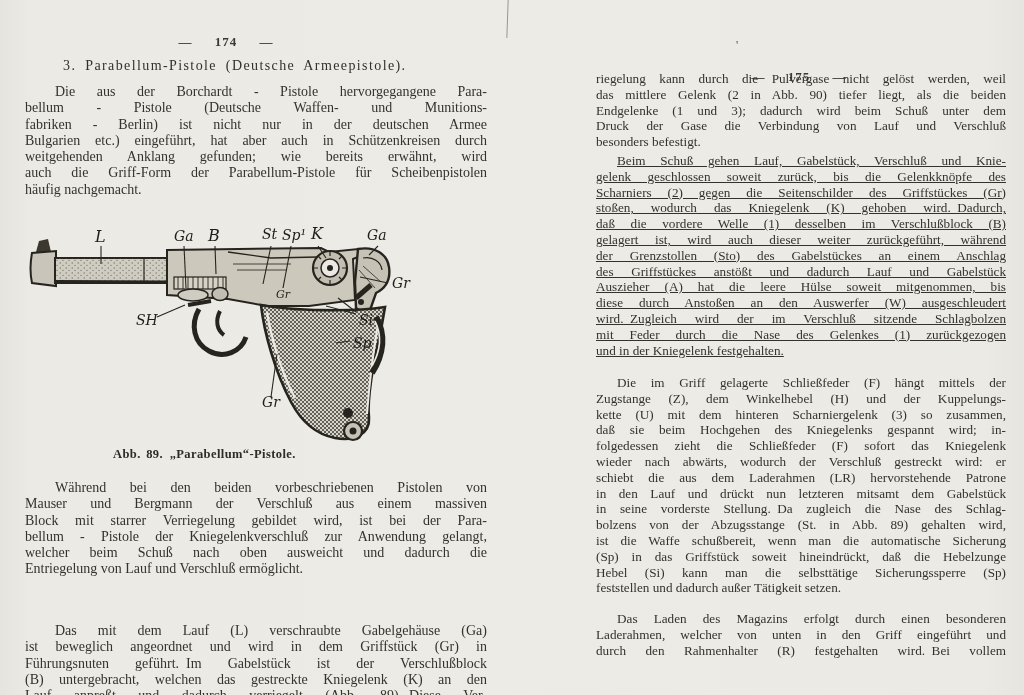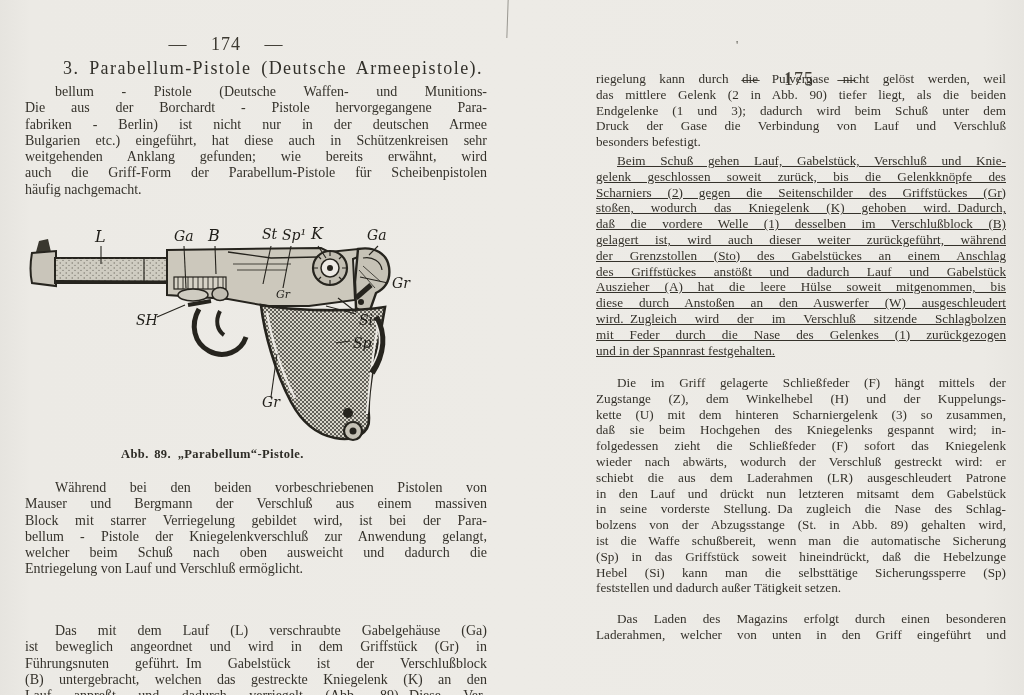--- a/index.html
+++ b/index.html
@@ -3,22 +3,22 @@
 <meta charset="utf-8">
 <style>
   html,body{margin:0;padding:0;}
   .scan{
     position:relative; width:1024px; height:695px; overflow:hidden;
     background:linear-gradient(90deg,#e6e4df 0,#eceae5 3%,#edebe6 50%,#eceae5 96%,#e7e5e0 100%);
     font-family:"Liberation Serif","DejaVu Serif",serif;
     color:#35322b;
   }
   .abs{position:absolute;}
-  .pageno{font-size:18px; word-spacing:18px; letter-spacing:1px; color:#3c3931; white-space:nowrap; transform:translateX(-50%);}
-  .heading{font-size:18px; letter-spacing:1.4px; word-spacing:4px; white-space:nowrap; color:#32302a;}
+  .pageno{font-size:13px; word-spacing:18px; letter-spacing:1px; color:#3c3931; white-space:nowrap; transform:translateX(-50%);font-weight:bold;}
+  .heading{font-size:14px; letter-spacing:1.4px; word-spacing:4px; white-space:nowrap; color:#32302a;}
   .para{line-height:16.3px; font-size:14px;}
   .page-right .para{line-height:15.8px; font-size:13.2px;}
   .line{text-align:justify; text-align-last:justify; white-space:normal; overflow:hidden; height:inherit;}
   .line.flush{text-align-last:left;}
   .ind .line:first-child{text-indent:30px;}
   .page-right .ind .line:first-child{text-indent:21px;}
   .caption{font-size:12.5px; font-weight:bold; letter-spacing:.4px; word-spacing:2px; color:#2e2c26; white-space:nowrap;}
   .header-mark{font-size:12px; color:#55524a;}
   .scratch{width:1px; height:38px; background:rgba(70,68,60,.5); transform:rotate(2deg);}
   .fig-label{font-family:"DejaVu Serif",serif; font-style:italic; font-size:14px; fill:#1f1d18;}
@@ -33,24 +33,24 @@
 <div class="scan">
 
   <div class="abs scratch" style="left:507px; top:0;"></div>
 
   <section class="page-left">
     <div class="abs pageno" style="left:226px; top:34px;">— 174 —</div>
 
     <h3 class="abs heading" style="left:63px; top:58px; margin:0; font-weight:normal;">3. Parabellum-Pistole (Deutsche Armeepistole).</h3>
 
     <div class="abs para ind" style="left:25px; top:84px; width:462px;">
+        <div class="line">Die aus der Borchardt - Pistole hervorgegangene Para-</div>
         <div class="line">bellum - Pistole (Deutsche Waffen- und Munitions-</div>
-        <div class="line">Die aus der Borchardt - Pistole hervorgegangene Para-</div>
         <div class="line">fabriken - Berlin) ist nicht nur in der deutschen Armee</div>
-        <div class="line">Bulgarien etc.) eingeführt, hat diese auch in Schützenkreisen sehr</div>
+        <div class="line">Bulgarien etc.) eingeführt, hat aber auch in Schützenkreisen durch</div>
         <div class="line">weitgehenden Anklang gefunden; wie bereits erwähnt, wird</div>
         <div class="line">auch die Griff-Form der Parabellum-Pistole für Scheibenpistolen</div>
         <div class="line flush">häufig nachgemacht.</div>
       </div>
 
     <figure class="abs" style="left:23px; top:222px; margin:0;">
       <svg width="445" height="230" viewBox="0 0 445 230">
         <defs>
           <pattern id="xh" width="4" height="4" patternUnits="userSpaceOnUse">
             <path d="M0,4 L4,0 M0,0 L4,4" stroke="#2e2c26" stroke-width="0.7"></path>
@@ -130,21 +130,21 @@
         <text class="fig-label" x="344" y="18">Ga</text>
         <text class="fig-label" x="369" y="66">Gr</text>
         <text class="fig-label small" x="253" y="76">Gr</text>
         <text class="fig-label" x="336" y="103">Si</text>
         <text class="fig-label" x="330" y="126">Sp</text>
         <text class="fig-label" x="113" y="103">SH</text>
         <text class="fig-label" x="239" y="185">Gr</text>
       </svg>
     </figure>
 
-    <figcaption class="abs caption" style="left:121px; top:447px;">Abb. 89. „Parabellum“-Pistole.</figcaption>
+    <figcaption class="abs caption" style="left:113px; top:447px;">Abb. 89. „Parabellum“-Pistole.</figcaption>
 
     <div class="abs para ind" style="left:25px; top:480px; width:462px;">
         <div class="line">Während bei den beiden vorbeschriebenen Pistolen von</div>
         <div class="line">Mauser und Bergmann der Verschluß aus einem massiven</div>
         <div class="line">Block mit starrer Verriegelung gebildet wird, ist bei der Para-</div>
         <div class="line">bellum - Pistole der Kniegelenkverschluß zur Anwendung gelangt,</div>
         <div class="line">welcher beim Schuß nach oben ausweicht und dadurch die</div>
         <div class="line flush">Entriegelung von Lauf und Verschluß ermöglicht.</div>
       </div>
 
@@ -175,39 +175,40 @@
         <div class="line">Scharniers (2) gegen die Seitenschilder des Griffstückes (Gr)</div>
         <div class="line">stoßen, wodurch das Kniegelenk (K) gehoben wird. Dadurch,</div>
         <div class="line">daß die vordere Welle (1) desselben im Verschlußblock (B)</div>
         <div class="line">gelagert ist, wird auch dieser weiter zurückgeführt, während</div>
         <div class="line">der Grenzstollen (Sto) des Gabelstückes an einem Anschlag</div>
         <div class="line">des Griffstückes anstößt und dadurch Lauf und Gabelstück</div>
         <div class="line">Auszieher (A) hat die leere Hülse soweit mitgenommen, bis</div>
         <div class="line">diese durch Anstoßen an den Auswerfer (W) ausgeschleudert</div>
         <div class="line">wird. Zugleich wird der im Verschluß sitzende Schlagbolzen</div>
         <div class="line">mit Feder durch die Nase des Gelenkes (1) zurückgezogen</div>
-        <div class="line flush">und in der Spannrast festgehalten.</div>
+        <div class="line flush">und in der Kniegelenk festgehalten.</div>
       </div>
 
     <div class="abs para ind" style="left:596px; top:375px; width:410px;">
         <div class="line">Die im Griff gelagerte Schließfeder (F) hängt mittels der</div>
         <div class="line">Zugstange (Z), dem Winkelhebel (H) und der Kuppelungs-</div>
         <div class="line">kette (U) mit dem hinteren Scharniergelenk (3) so zusammen,</div>
         <div class="line">daß sie beim Hochgehen des Kniegelenks gespannt wird; in-</div>
         <div class="line">folgedessen zieht die Schließfeder (F) sofort das Kniegelenk</div>
         <div class="line">wieder nach abwärts, wodurch der Verschluß gestreckt wird: er</div>
-        <div class="line">schiebt die aus dem Laderahmen (LR) ausgeschleudert Patrone</div>
+        <div class="line">schiebt die aus dem Laderahmen (LR) hervorstehende Patrone</div>
         <div class="line">in den Lauf und drückt nun letzteren mitsamt dem Gabelstück</div>
         <div class="line">in seine vorderste Stellung. Da zugleich die Nase des Schlag-</div>
         <div class="line">bolzens von der Abzugsstange (St. in Abb. 89) gehalten wird,</div>
         <div class="line">ist die Waffe schußbereit, wenn man die automatische Sicherung</div>
         <div class="line">(Sp) in das Griffstück soweit hineindrückt, daß die Hebelzunge</div>
         <div class="line">Hebel (Si) kann man die selbsttätige Sicherungssperre (Sp)</div>
         <div class="line flush">feststellen und dadurch außer Tätigkeit setzen.</div>
       </div>
 
     <div class="abs para ind" style="left:596px; top:611px; width:410px;">
         <div class="line">Das Laden des Magazins erfolgt durch einen besonderen</div>
         <div class="line">Laderahmen, welcher von unten in den Griff eingeführt und</div>
+        <div class="line">durch den Rahmenhalter (R) festgehalten wird. Bei vollem</div>
       </div>
   </section>
 
 </div>
 
 </body></html>

